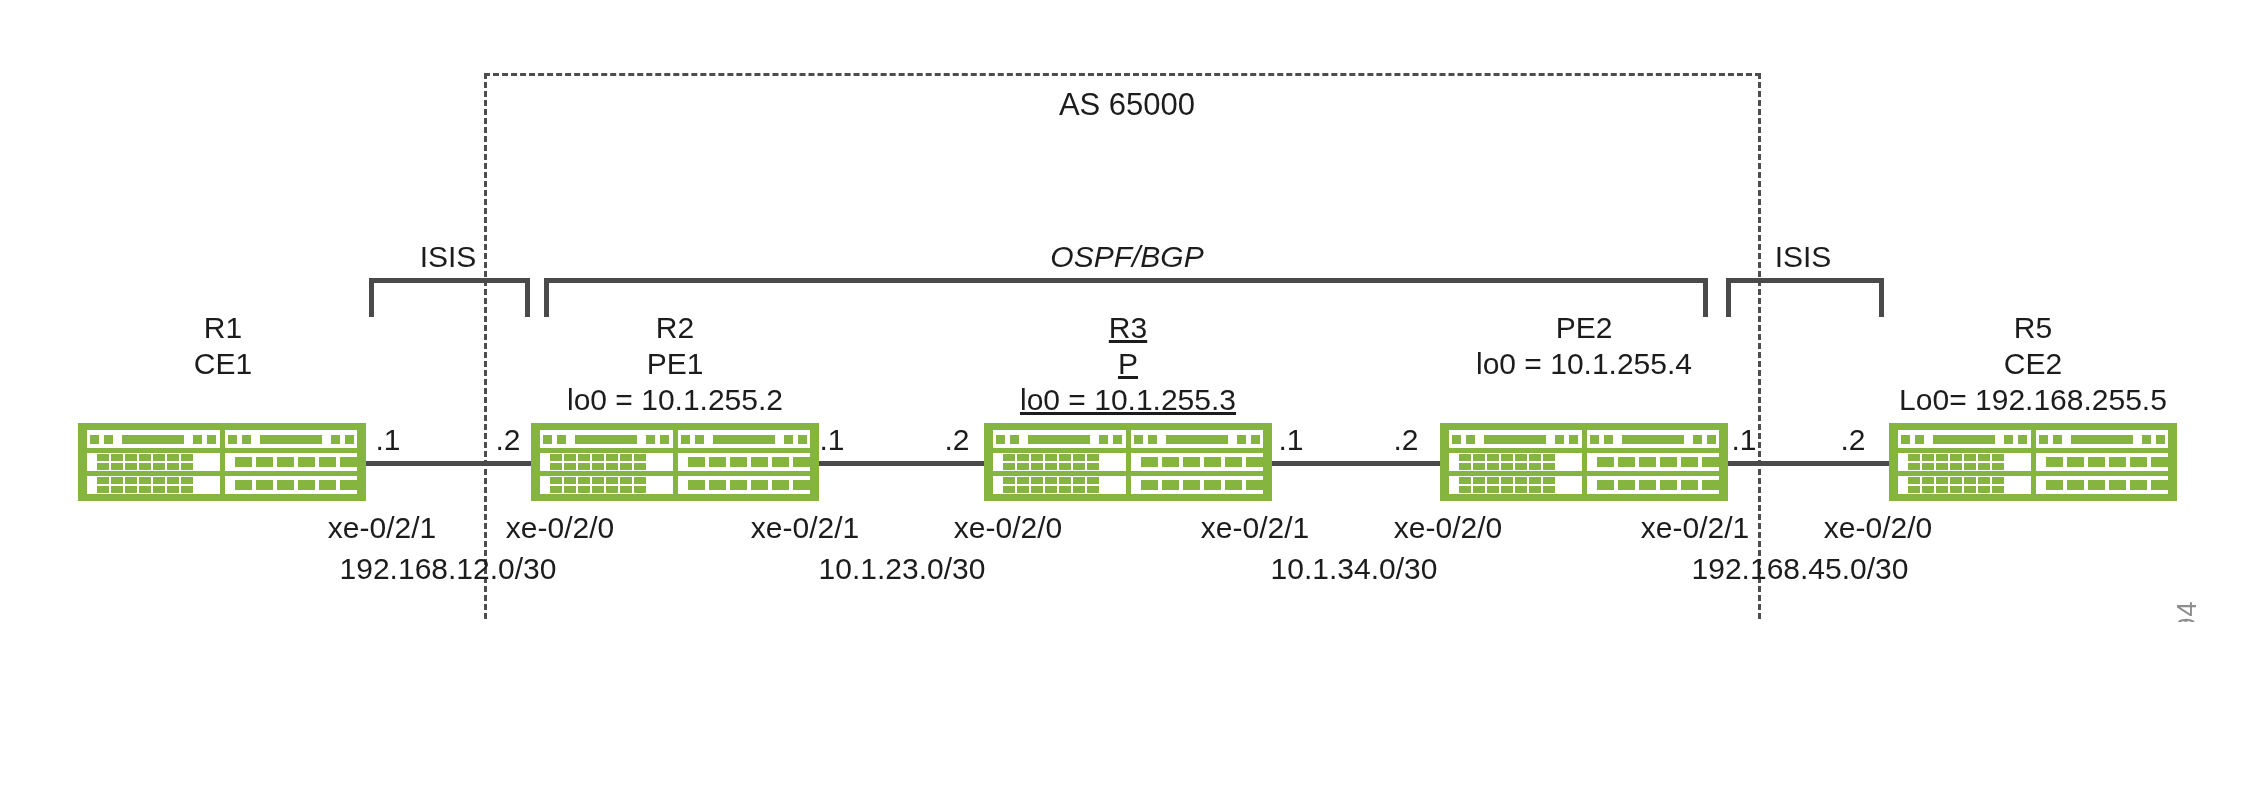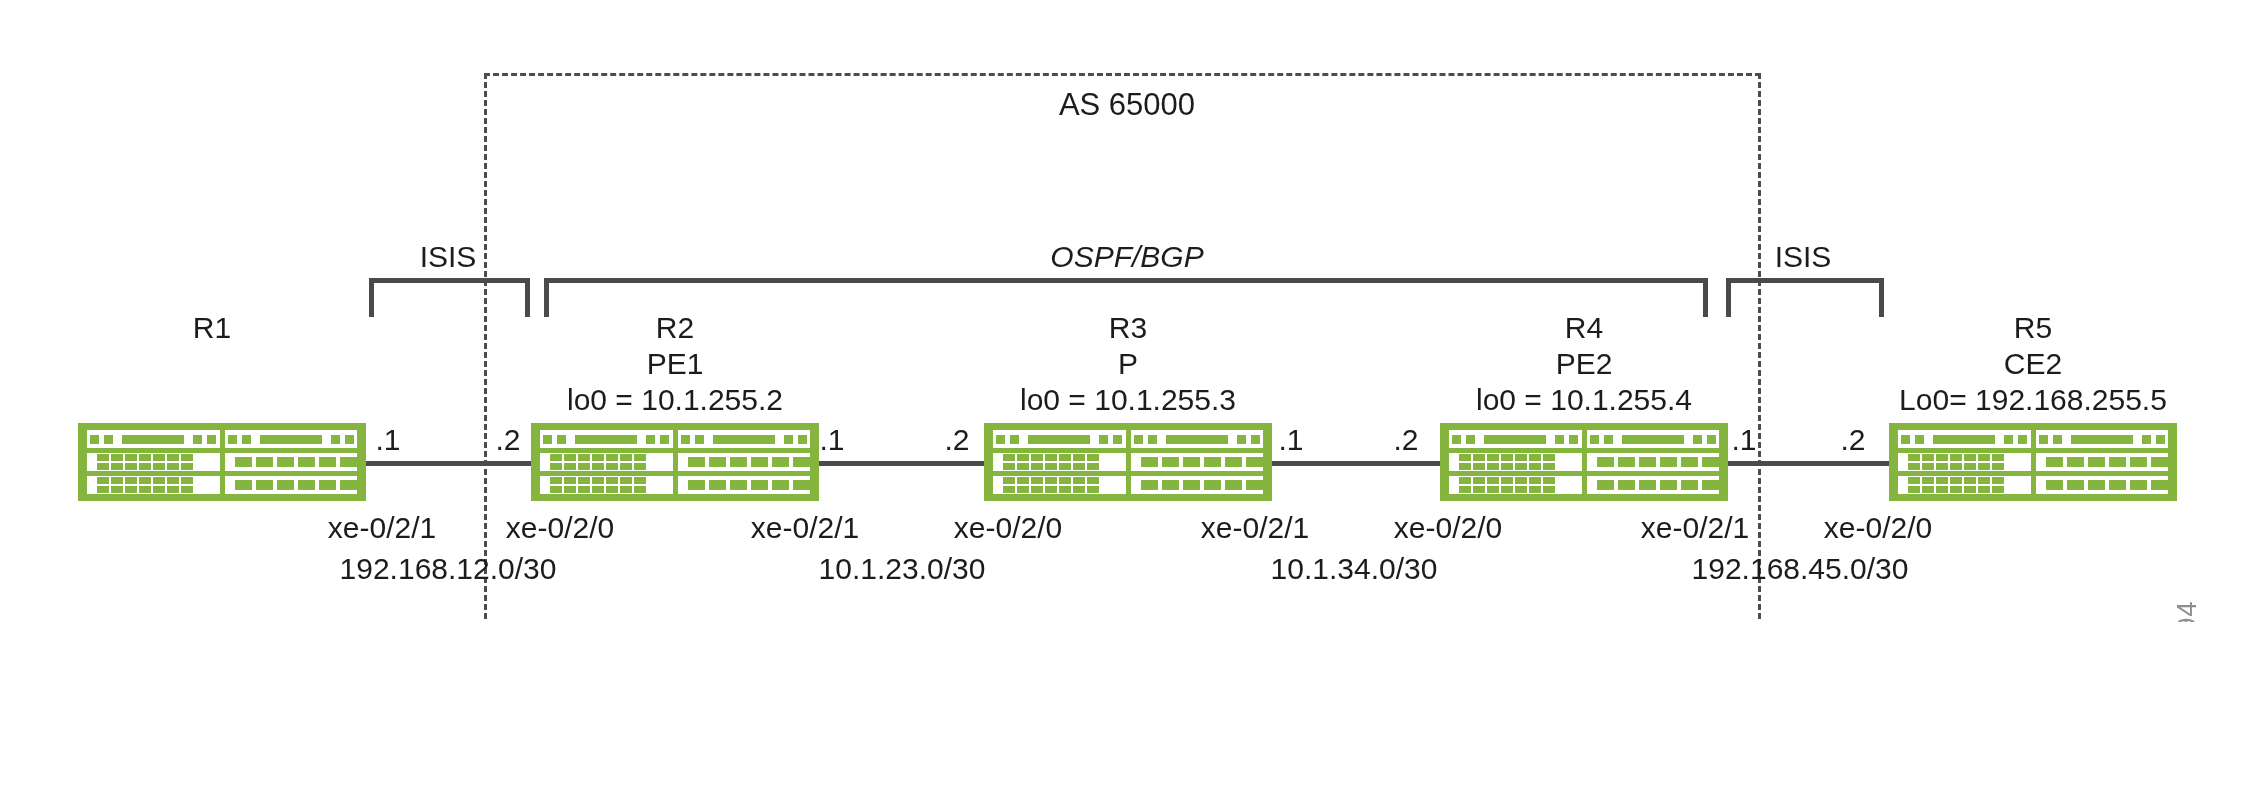--- a/index.html
+++ b/index.html
@@ -94,35 +94,35 @@
   <div class="iface" style="left:1145px;">xe-0/2/1</div>
   <div class="iface" style="left:1338px;">xe-0/2/0</div>
   <div class="iface" style="left:1585px;">xe-0/2/1</div>
   <div class="iface" style="left:1768px;">xe-0/2/0</div>
 
   <div class="subnet" style="left:283px;">192.168.12.0/30</div>
   <div class="subnet" style="left:737px;">10.1.23.0/30</div>
   <div class="subnet" style="left:1189px;">10.1.34.0/30</div>
   <div class="subnet" style="left:1635px;">192.168.45.0/30</div>
 
-  <div class="rlabels" style="left:12px;">
+  <div class="rlabels" style="left:23px;">
     <div>R1</div>
+    <div>CE1</div>
   </div>
   <div class="rlabels" style="left:475px;">
     <div>R2</div>
     <div>PE1</div>
     <div>lo0 = 10.1.255.2</div>
   </div>
-  <div class="rlabels" style="left:928px;">
+  <div class="rlabels" style="left:928px;text-decoration:underline;">
     <div>R3</div>
     <div>P</div>
     <div>lo0 = 10.1.255.3</div>
   </div>
   <div class="rlabels" style="left:1384px;">
-    <div>R4</div>
     <div>PE2</div>
     <div>lo0 = 10.1.255.4</div>
   </div>
   <div class="rlabels" style="left:1833px;">
     <div>R5</div>
     <div>CE2</div>
     <div>Lo0= 192.168.255.5</div>
   </div>
 
   <div class="router" style="left:78px;">

